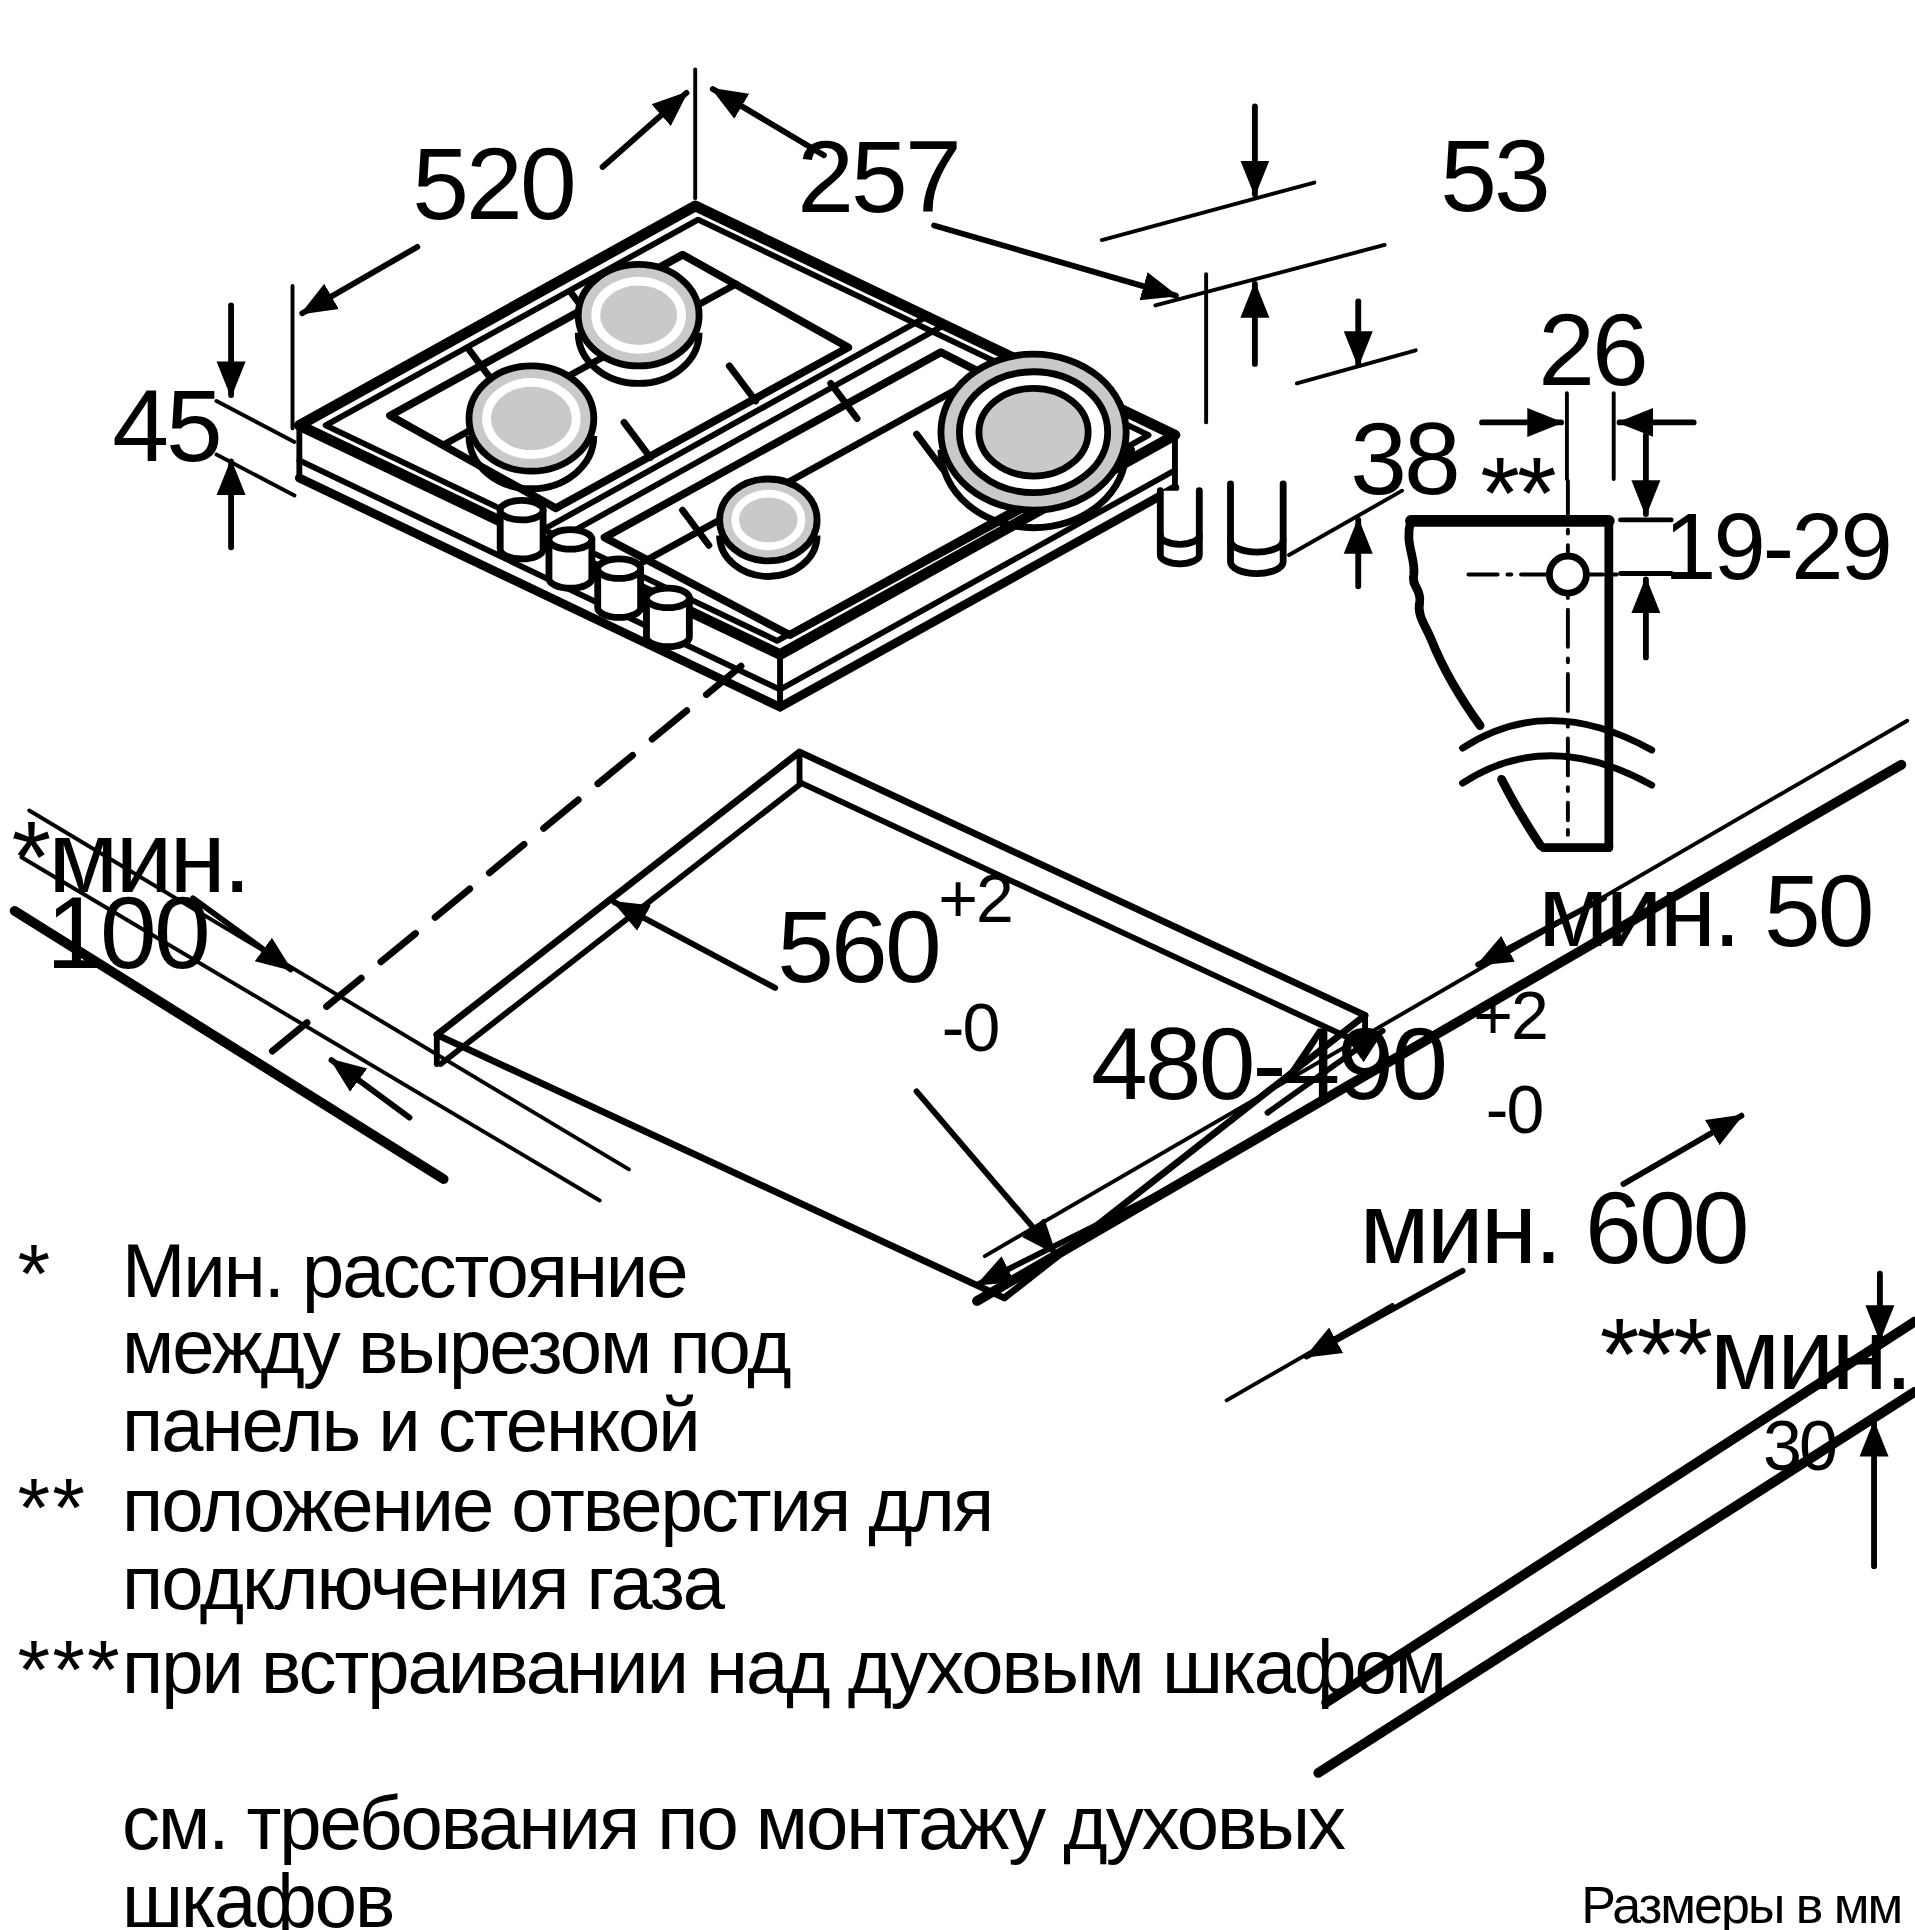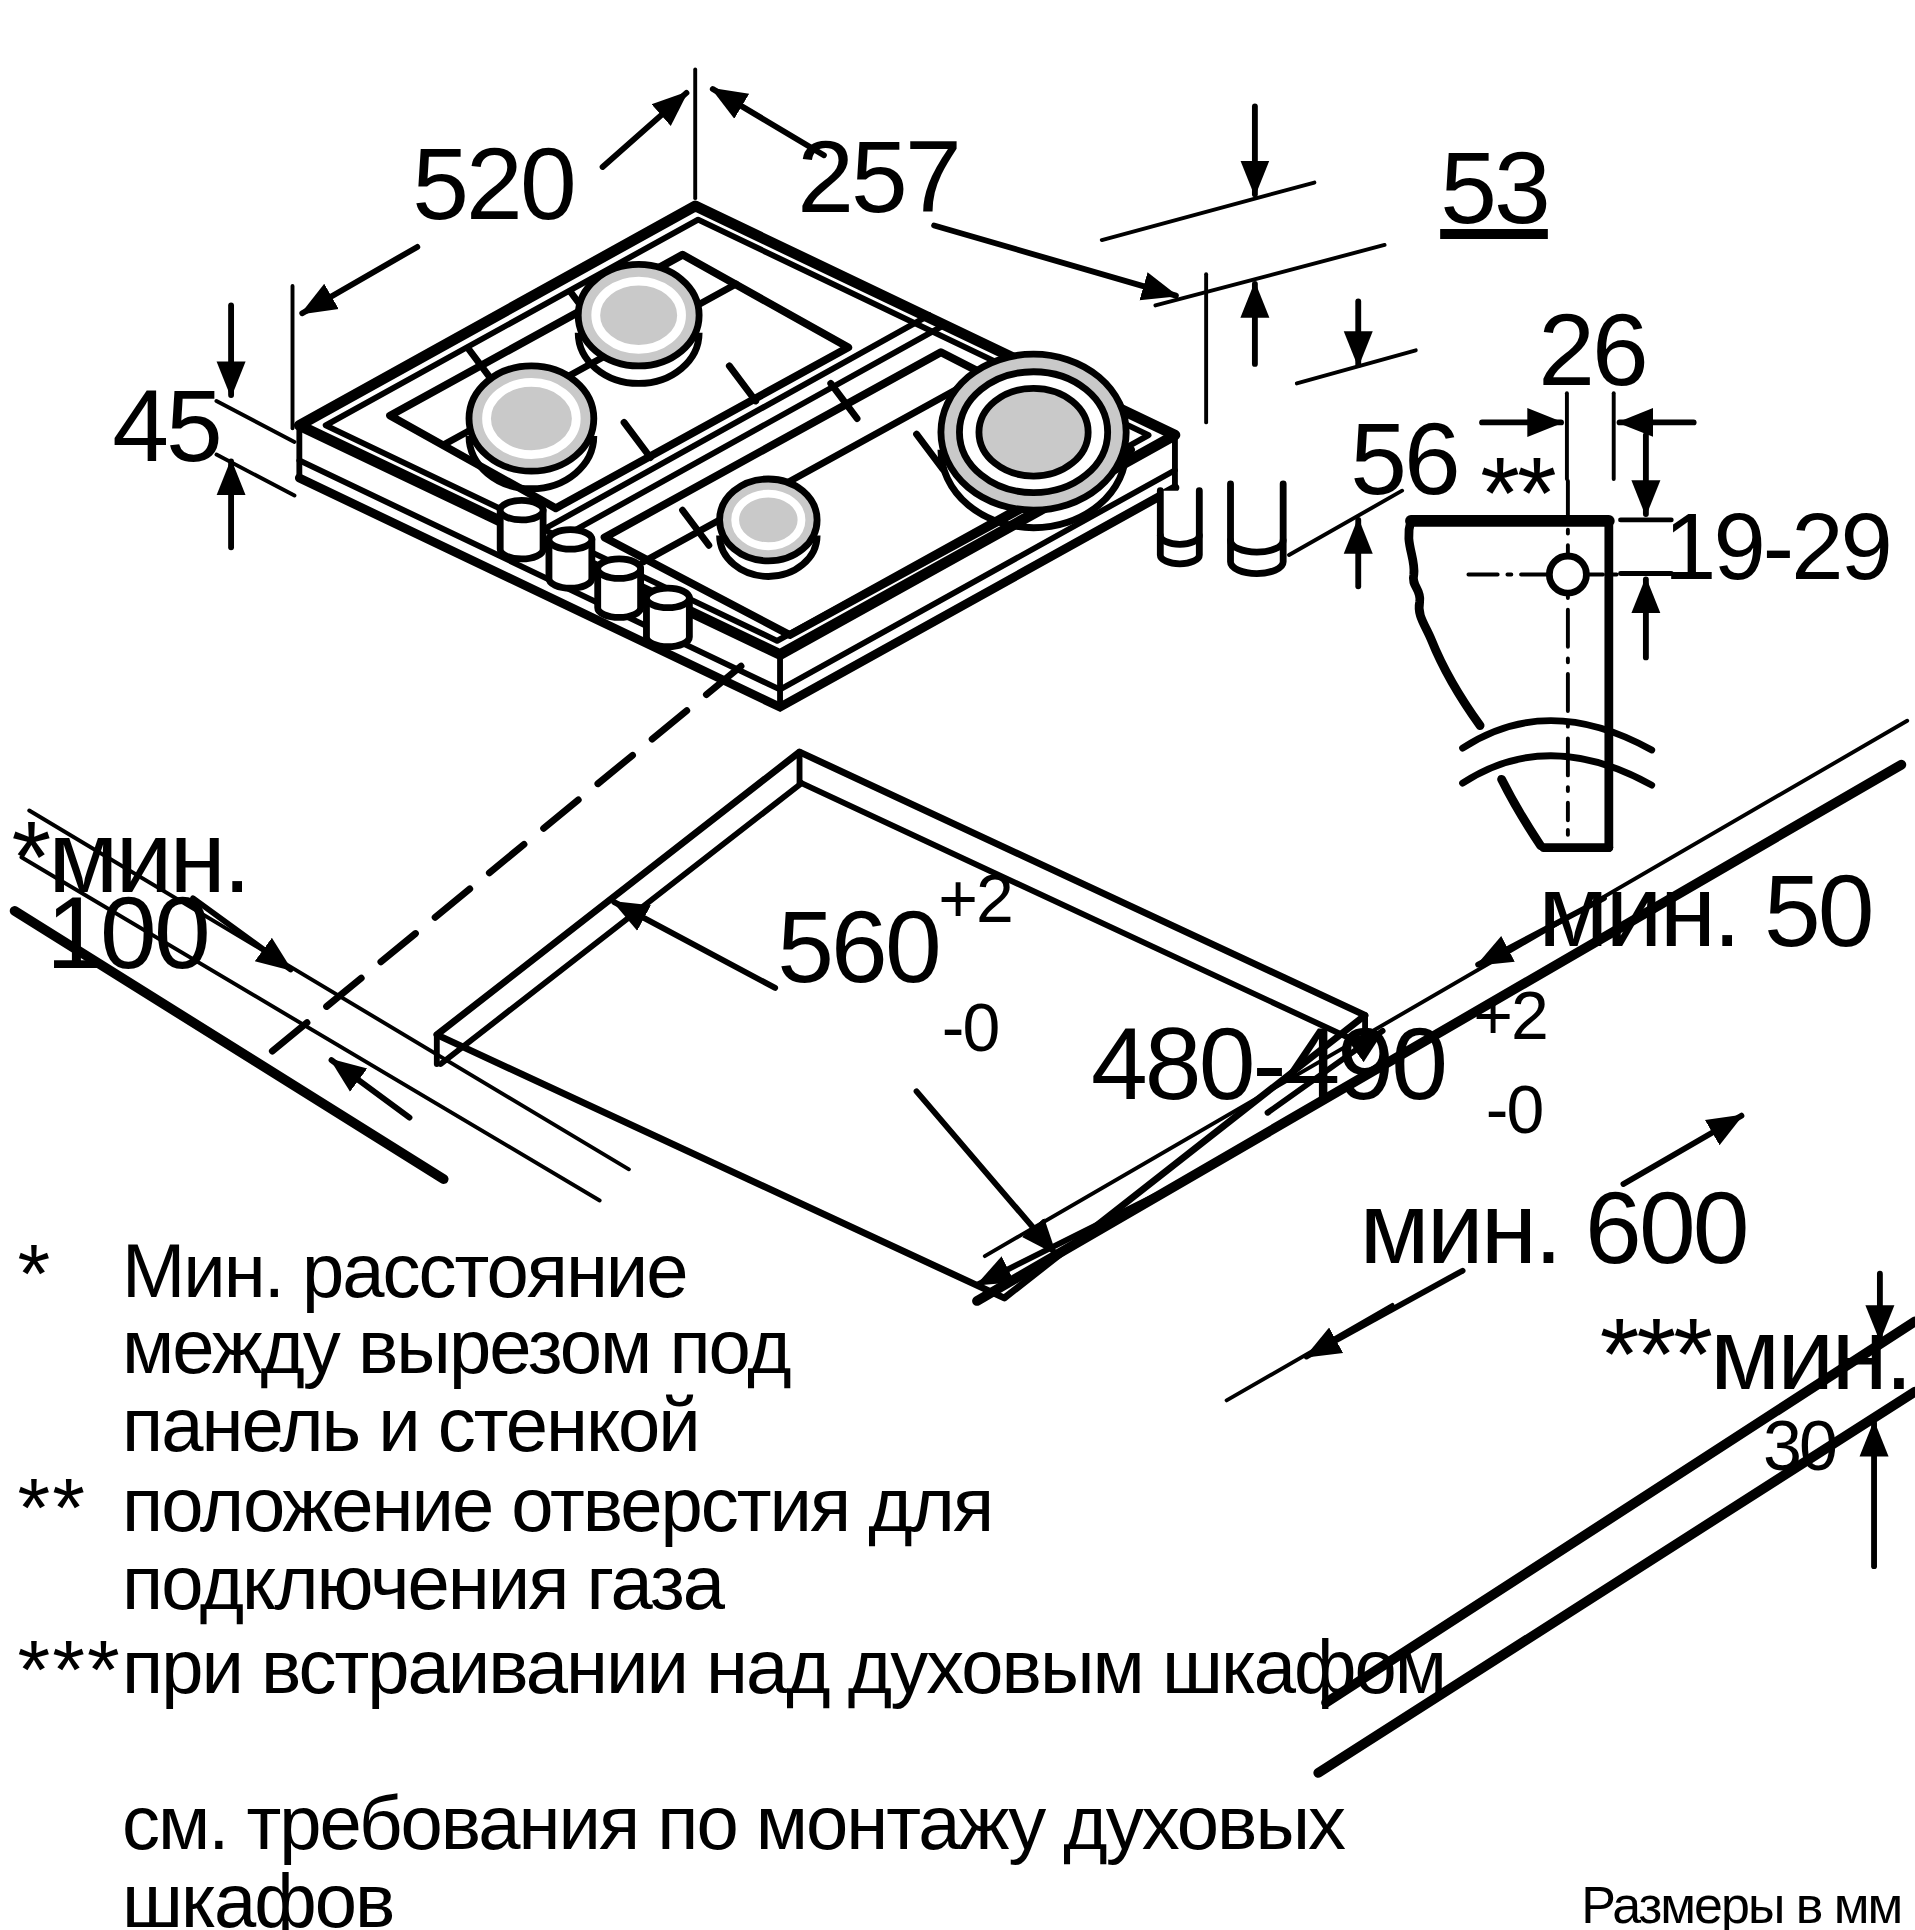--- a/index.html
+++ b/index.html
@@ -169,24 +169,24 @@
     <line x1="1665" y1="1173" x2="1786" y2="1103" stroke-width="6" marker-end="url(#ah)"></line>
     <line x1="198" y1="880" x2="298" y2="953" stroke-width="6" marker-end="url(#ah)"></line>
     <line x1="420" y1="1105" x2="340" y2="1046" stroke-width="6" marker-end="url(#ah)"></line>
     <line x1="1928" y1="1265" x2="1928" y2="1332" stroke-width="6" marker-end="url(#ah)"></line>
     <line x1="1922" y1="1565" x2="1922" y2="1418" stroke-width="6" marker-end="url(#ah)"></line>
   </g>
 </svg>
 
   <div class="lbl" style="left:493px;top:144px;">520</div>
   <div class="lbl" style="left:878px;top:137px;">257</div>
-  <div class="lbl" style="left:1494px;top:148px;text-decoration:underline;">53</div>
+  <div class="lbl" style="left:1494px;top:136px;">53</div>
   <div class="lbl" style="left:166px;top:386px;">45</div>
   <div class="lbl" style="left:1592px;top:310px;">26</div>
-  <div class="lbl" style="left:1404px;top:419px;">56</div>
+  <div class="lbl" style="left:1404px;top:419px;">38</div>
   <div class="lbl" style="left:1517px;top:453px;">**</div>
   <div class="lbl" style="left:1777px;top:507px;font-size:94px;">19-29</div>
 
   <div class="lbl" style="left:858px;top:907px;">560</div>
   <div class="tol" style="left:975px;top:858px;">+2</div>
   <div class="tol" style="left:970px;top:987px;">-0</div>
 
   <div class="lbl" style="left:1268px;top:1024px;">480-490</div>
   <div class="tol" style="left:1510px;top:975px;">+2</div>
   <div class="tol" style="left:1514px;top:1069px;">-0</div>

